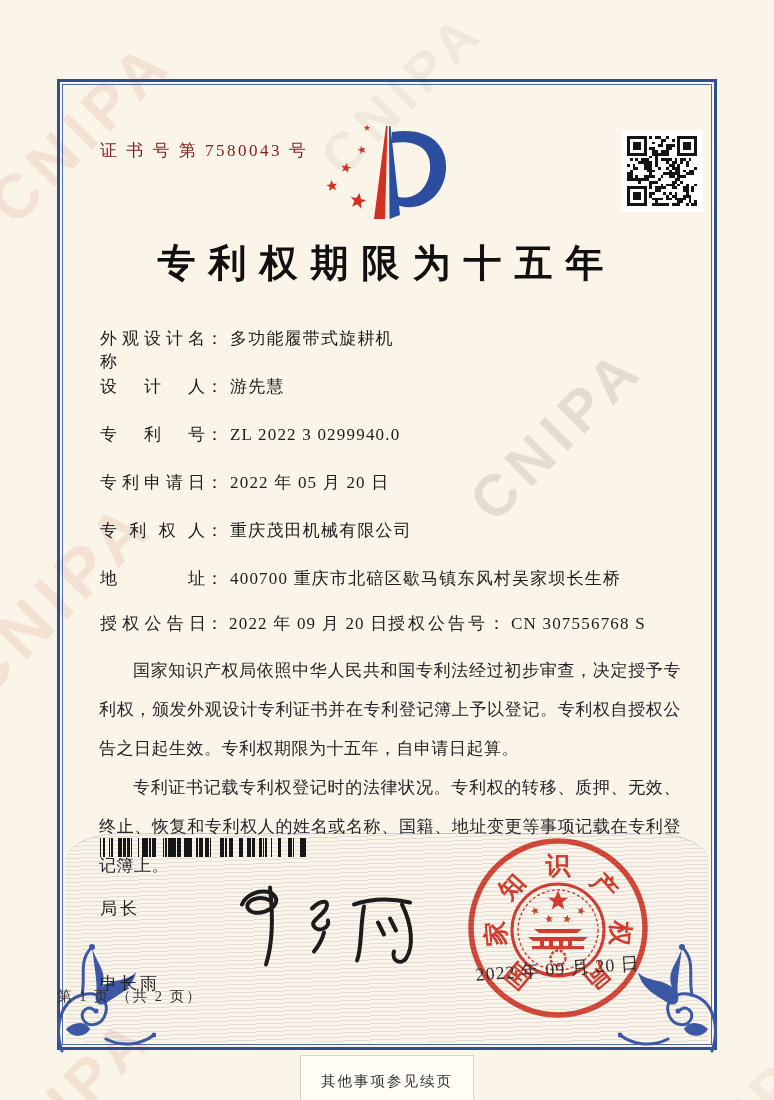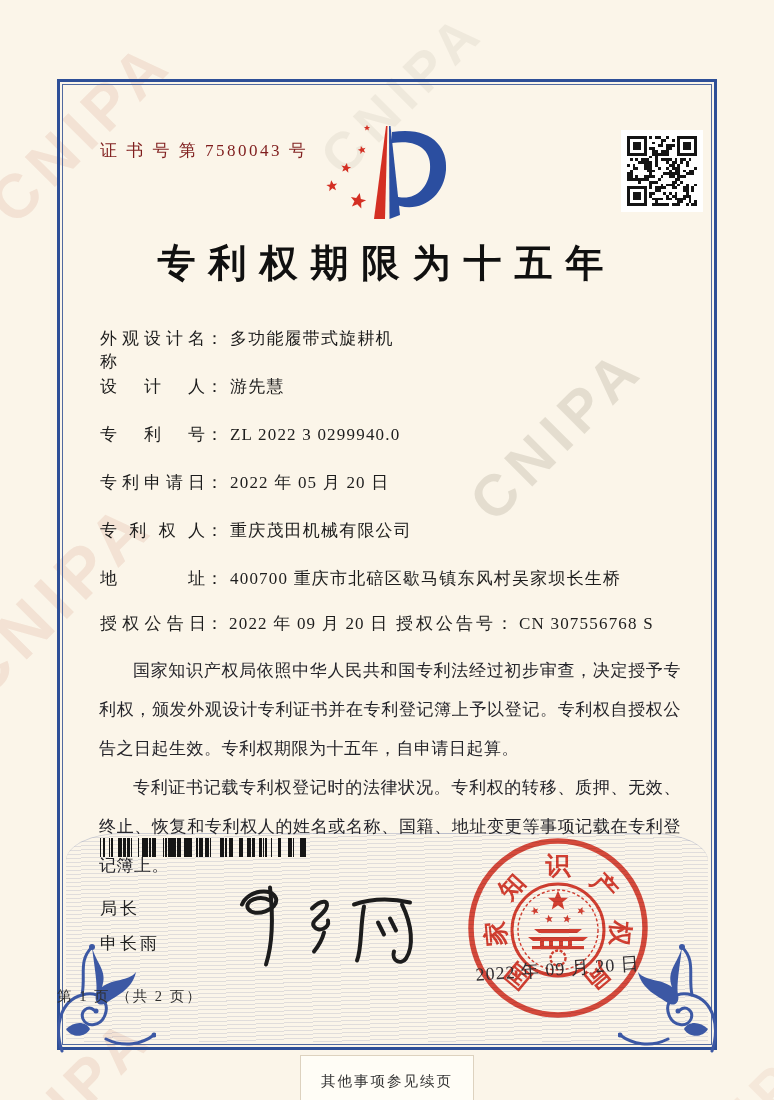--- a/index.html
+++ b/index.html
@@ -34,29 +34,29 @@
   .qr-box{position:absolute;left:621px;top:130px;width:82px;height:82px;background:#fff;z-index:2;}
   .qr-box svg{position:absolute;inset:6px;}
   .title{position:absolute;left:0;right:0;top:238px;text-align:center;
     font-size:38px;font-weight:bold;letter-spacing:13px;color:#101010;z-index:2;}
   .fields{position:absolute;left:100px;top:327px;width:586px;z-index:2;font-size:17px;}
   .frow{height:48px;letter-spacing:1px;}
   .flabel{display:inline-block;width:106px;text-align:justify;text-align-last:justify;vertical-align:top;}
   .fcolon{display:inline-block;margin-right:6px;}
   .fvalue{letter-spacing:1.2px;}
   .grant-row{position:absolute;left:100px;top:612px;width:600px;font-size:17px;z-index:2;}
-  .grant-no{position:absolute;left:296px;top:0;}
+  .grant-no{position:absolute;left:288px;top:0;}
   .paras{position:absolute;left:99px;top:651px;width:582px;font-size:17px;line-height:39px;
     text-align:justify;color:#24242a;z-index:2;}
   .paras p{margin:0;text-indent:2em;letter-spacing:.5px;}
   .barcode{position:absolute;left:100px;top:838px;width:212px;height:19px;z-index:2;}
   .signer{position:absolute;left:100px;z-index:2;
     font-family:"Liberation Sans","DejaVu Sans",sans-serif;font-size:17px;letter-spacing:3px;color:#222;}
   .signer.t1{top:897px;}
-  .signer.t2{top:932px;text-align:center;}
+  .signer.t2{top:972px;text-align:center;}
   .signature{position:absolute;left:226px;top:872px;width:205px;height:100px;z-index:2;}
   .seal{position:absolute;left:465px;top:835px;width:186px;height:186px;z-index:4;
     mix-blend-mode:multiply;opacity:.95;}
   .page-foot{position:absolute;left:57px;width:654px;top:987px;
     font-size:14.5px;letter-spacing:2px;color:#2f2f2f;z-index:4;}
   .note{position:absolute;left:50%;transform:translateX(-50%);top:1055px;z-index:2;
     background:#fffdf6;border:1px solid #ddd2bf;padding:16px 20px;font-size:14.5px;
     letter-spacing:2px;color:#333;}
 </style>
 </head>

